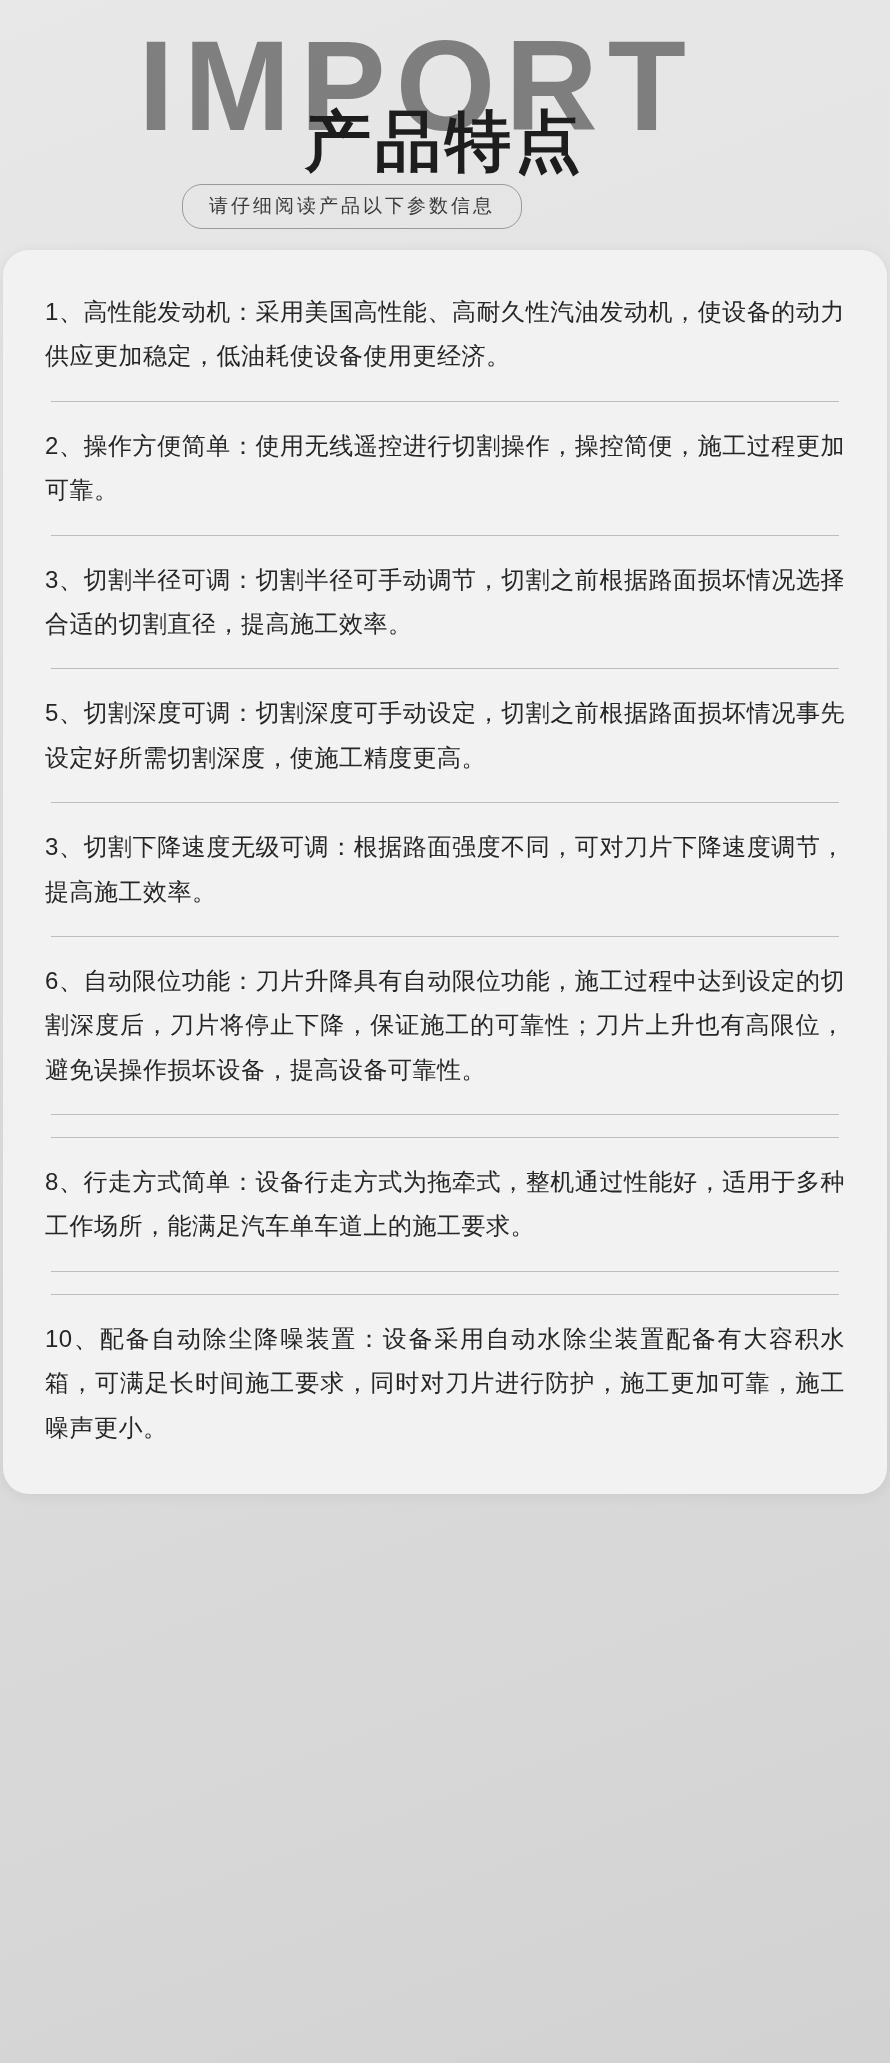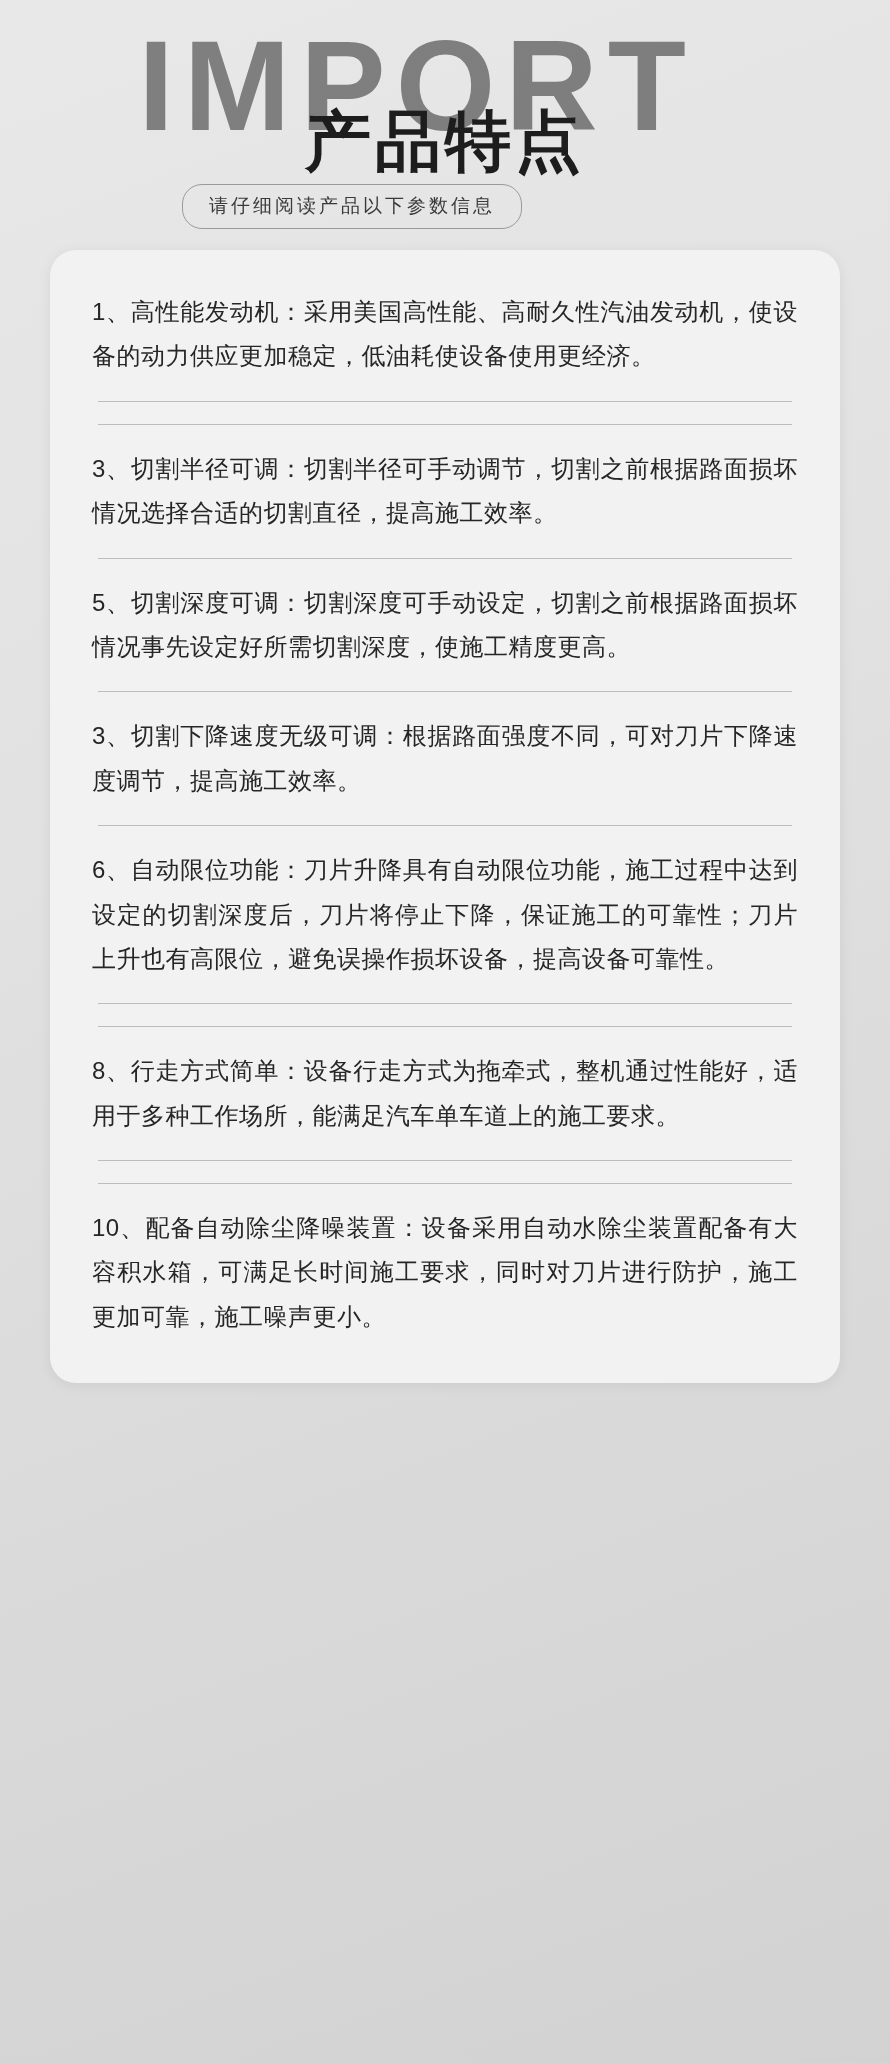--- a/index.html
+++ b/index.html
@@ -75,21 +75,21 @@
     font-size: 19px;
     letter-spacing: 3px;
     color: #3a3a3a;
     background: transparent;
   }
 
   
   .card {
     position: relative;
     margin: 0 auto;
-    width: 790px;
+    width: 884px;
     box-sizing: border-box;
     background: #f2f2f2;
     border-radius: 26px;
     padding: 40px 42px 44px 42px;
     box-shadow: 0 2px 14px rgba(0,0,0,0.07);
   }
 
   .feature {
     padding: 0;
   }
@@ -126,20 +126,23 @@
     </div>
   </div>
 
   <div class="card">
 
     <div class="feature">
       <p>1、高性能发动机：采用美国高性能、高耐久性汽油发动机，使设备的动力供应更加稳定，低油耗使设备使用更经济。</p>
     </div>
     <div class="divider"></div>
 
+    <div class="feature">
+      <p>2、操作方便简单：使用无线遥控进行切割操作，操控简便，施工过程更加可靠。</p>
+    </div>
     <div class="divider"></div>
 
     <div class="feature">
       <p>3、切割半径可调：切割半径可手动调节，切割之前根据路面损坏情况选择合适的切割直径，提高施工效率。</p>
     </div>
     <div class="divider"></div>
 
     <div class="feature">
       <p>5、切割深度可调：切割深度可手动设定，切割之前根据路面损坏情况事先设定好所需切割深度，使施工精度更高。</p>
     </div>

